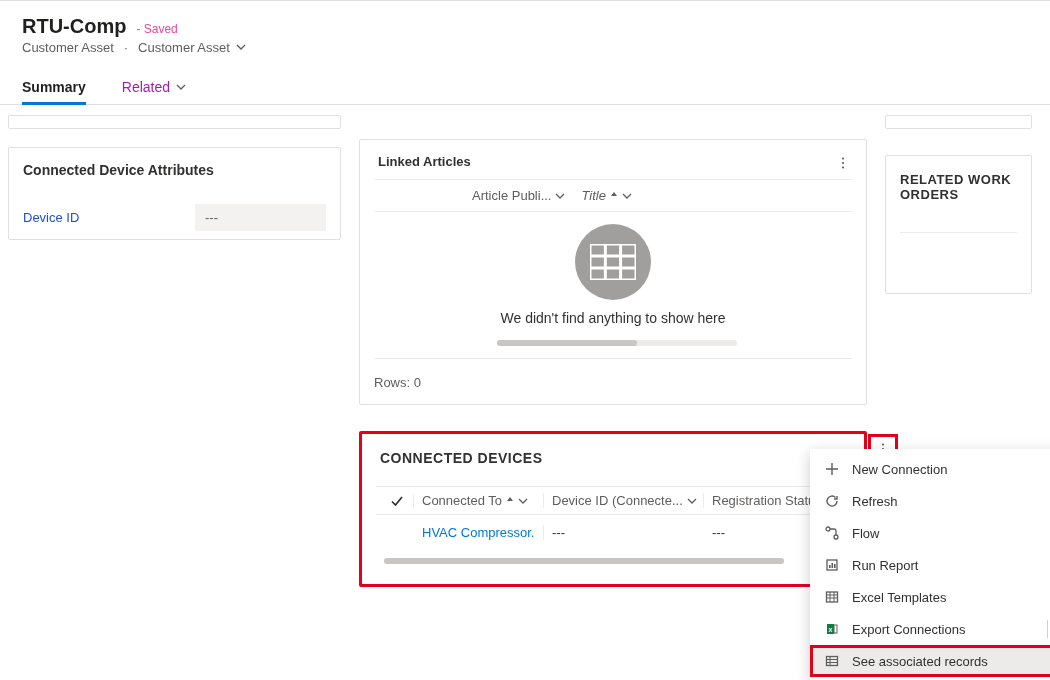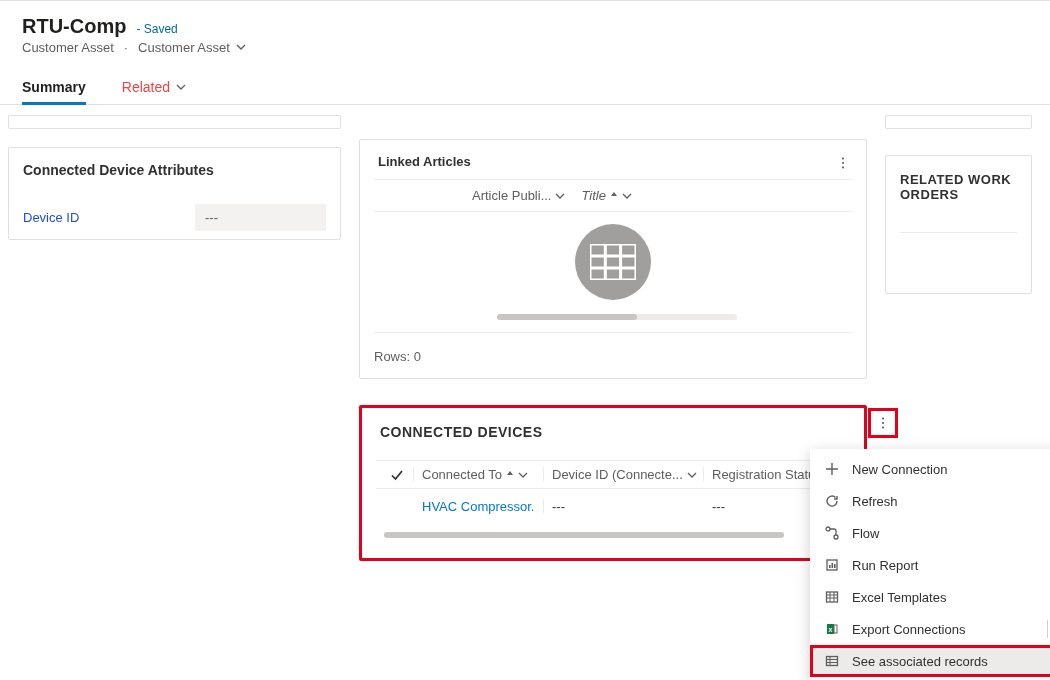--- a/index.html
+++ b/index.html
@@ -3,28 +3,28 @@
 <meta charset="utf-8">
 <style>
   * { box-sizing: border-box; }
   html, body { margin: 0; padding: 0; font-family: "Segoe UI", Arial, sans-serif; font-size: 13px; color: #323130; background: #fff; }
   .page { width: 1050px; height: 680px; position: relative; overflow: hidden; border-top: 1px solid #e1dfdd; }
 
   
   .header { padding: 14px 22px 0 22px; }
   .title-row { display: flex; align-items: baseline; gap: 10px; }
   .title { font-size: 20px; font-weight: 700; color: #201f1e; }
-  .saved-label { font-size: 12px; color: #0369a1; }
+  .saved-label { font-size: 12px; color: #ec4899; }
   .subtype-row { display: flex; align-items: center; gap: 8px; margin-top: 2px; font-size: 13px; color: #605e5c; }
   .subtype-row .dot { margin: 0 2px; }
   .chev-sm { display:inline-block; margin-left:2px; }
   .chev-sm svg { vertical-align: middle; }
 
   .tabs { display: flex; gap: 36px; margin-top: 18px; }
-  .tab { padding: 6px 0 10px 0; font-size: 14px; color: #ef4444; cursor: pointer; position: relative; }
+  .tab { padding: 6px 0 10px 0; font-size: 14px; color: #a21caf; cursor: pointer; position: relative; }
   .tab.active { font-weight: 600; color: #201f1e; }
   .tab.active::after { content:""; position:absolute; left:0; right:0; bottom:0; height:3px; background:#0078d4; }
   .tab-divider { height:1px; background:#e1dfdd; margin-top:-1px; }
 
   
   .body { display:flex; gap:18px; padding: 10px 18px 0 8px; }
   .col-left   { width: 333px; flex: none; }
   .col-mid    { width: 508px; flex: none; }
   .col-right  { flex: 1; }
 
@@ -178,20 +178,21 @@
         <div class="la-empty-wrap">
           <div class="la-empty-icon">
             <svg width="46" height="36" viewBox="0 0 46 36">
               <rect x="0" y="0" width="46" height="36" rx="2" fill="none" stroke="#fff" stroke-width="3"></rect>
               <line x1="0" y1="12" x2="46" y2="12" stroke="#fff" stroke-width="3"></line>
               <line x1="0" y1="24" x2="46" y2="24" stroke="#fff" stroke-width="3"></line>
               <line x1="15.3" y1="0" x2="15.3" y2="36" stroke="#fff" stroke-width="3"></line>
               <line x1="30.6" y1="0" x2="30.6" y2="36" stroke="#fff" stroke-width="3"></line>
             </svg>
           </div>
+          <div class="la-empty-msg">We didn't find anything to show here</div>
           <div class="hscroll">
               <div class="thumb"></div>
             </div>
         </div>
         <div class="rows-label">Rows: 0</div>
       </div>
 
       <div style="height:26px;"></div>
 
       <div class="card cd-card">

